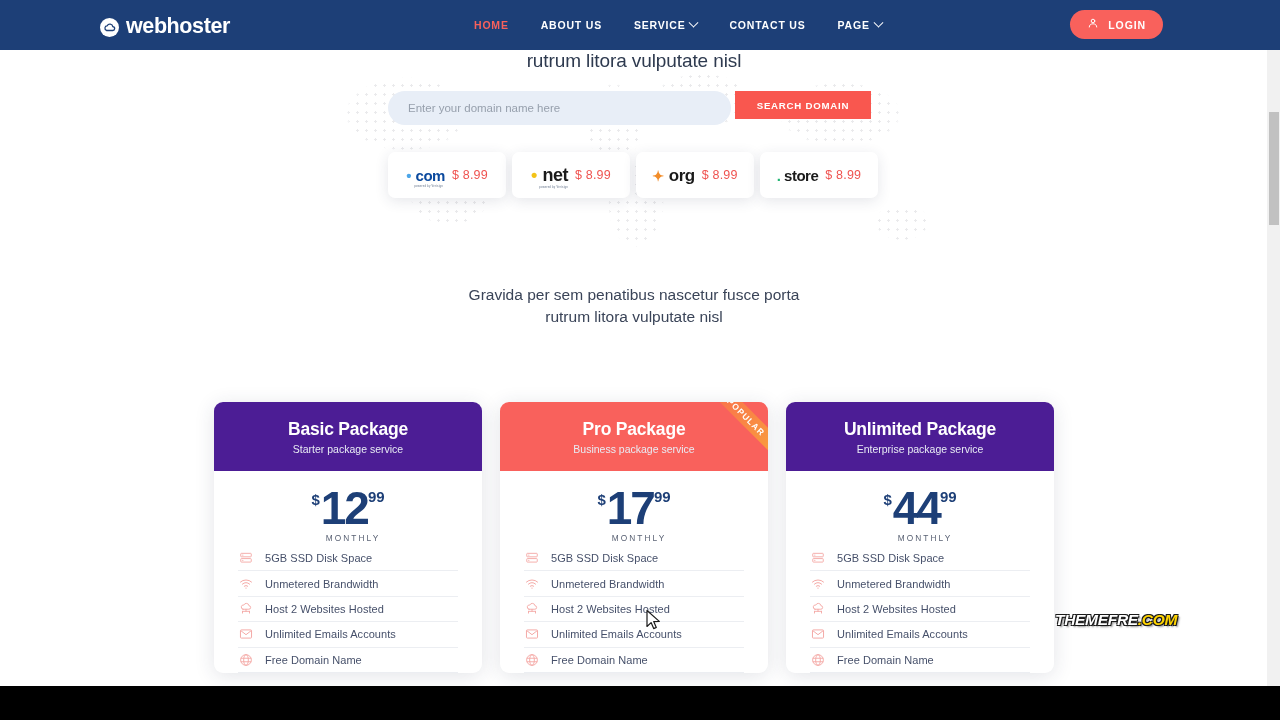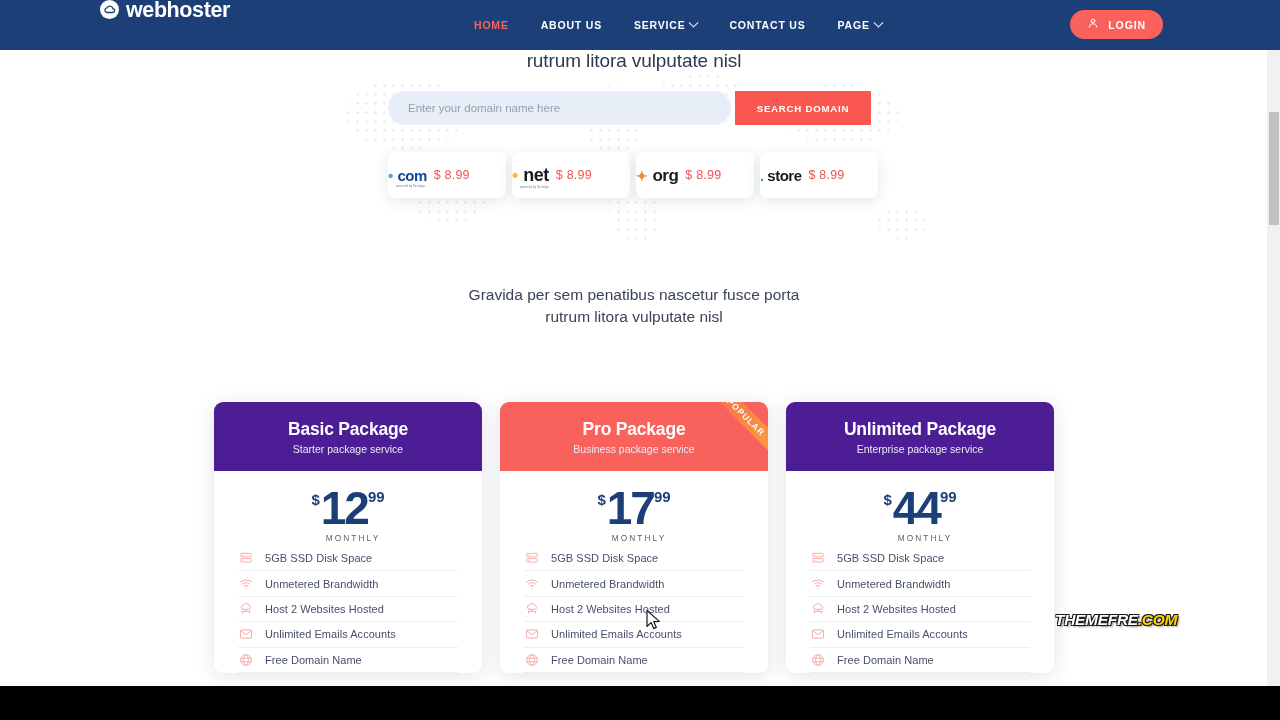--- a/index.html
+++ b/index.html
@@ -36,21 +36,21 @@
   #header-inner {
     position: relative;
     width: 1080px;
     margin: 0 auto;
     height: 50px;
   }
   .brand {
     position: absolute;
     left: 0; top: 0;
     height: 54px;
-    display: flex; gap: 7px;
+    display: flex; align-items: center; gap: 7px;
     text-decoration: none;
   }
   .brand-mark {
     width: 19px; height: 19px;
     border-radius: 50%;
     background: #ffffff;
     display: flex; align-items: center; justify-content: center;
     flex: none;
   }
   .brand-mark svg { display: block; }
@@ -166,21 +166,21 @@
     padding: 0 20px;
     font-size: 11.5px;
     color: #4a5568;
     font-family: "Liberation Sans", sans-serif;
   }
   #domain-input::placeholder { color: #97a0ad; }
   #search-domain-button {
     position: absolute;
     left: 735px; top: 0;
     margin-left: -388px;
-    width: 136px; height: 34px;
+    width: 136px; height: 28px;
     background: #f9574f;
     border: none;
     color: #ffffff;
     font-size: 9.7px;
     font-weight: 700;
     letter-spacing: 0.75px;
     cursor: pointer;
     font-family: "Liberation Sans", sans-serif;
   }
 
@@ -190,21 +190,21 @@
     width: 496px;
     display: flex;
     gap: 0;
   }
   .tld-card {
     width: 118px; height: 46px;
     margin-right: 6px;
     background: #ffffff;
     border-radius: 7px;
     box-shadow: 0 3px 14px rgba(40,50,80,0.12);
-    display: flex; align-items: center; 
+    display: flex; align-items: center; justify-content: center;
     gap: 7px;
     cursor: pointer;
   }
   .tld-logo {
     font-size: 16px;
     font-weight: 800;
     letter-spacing: -0.5px;
     line-height: 1;
     position: relative;
   }

